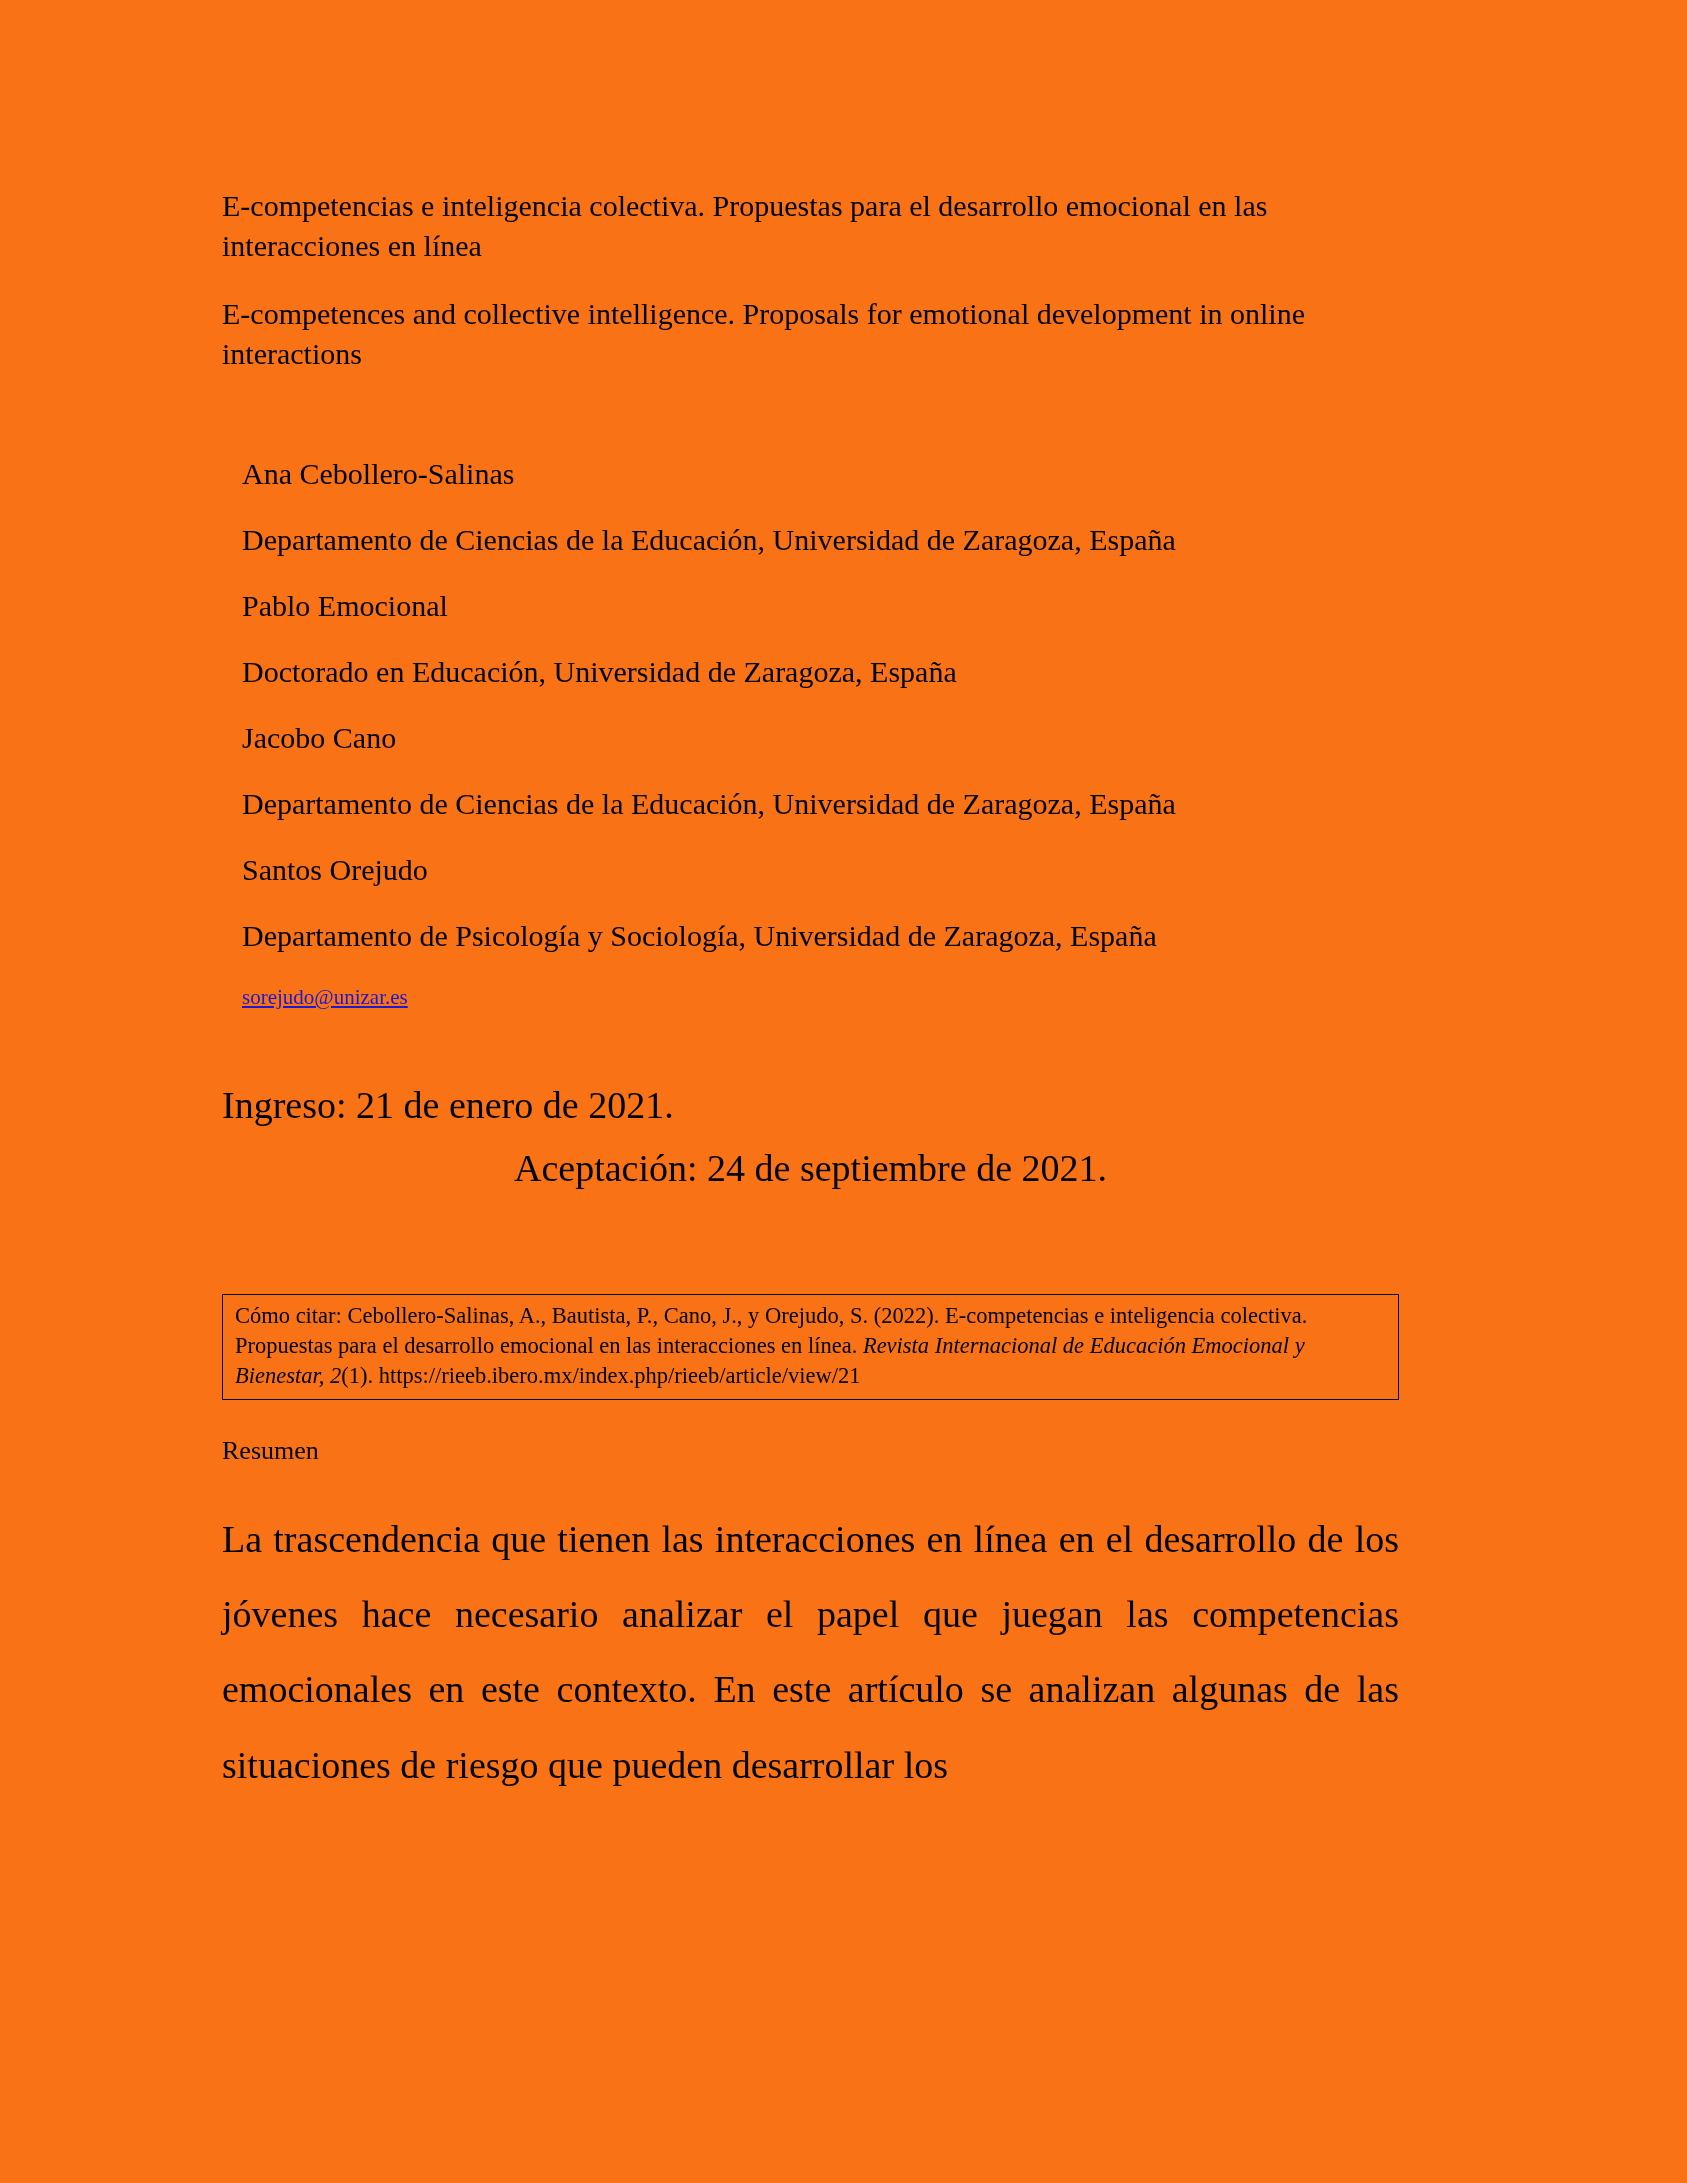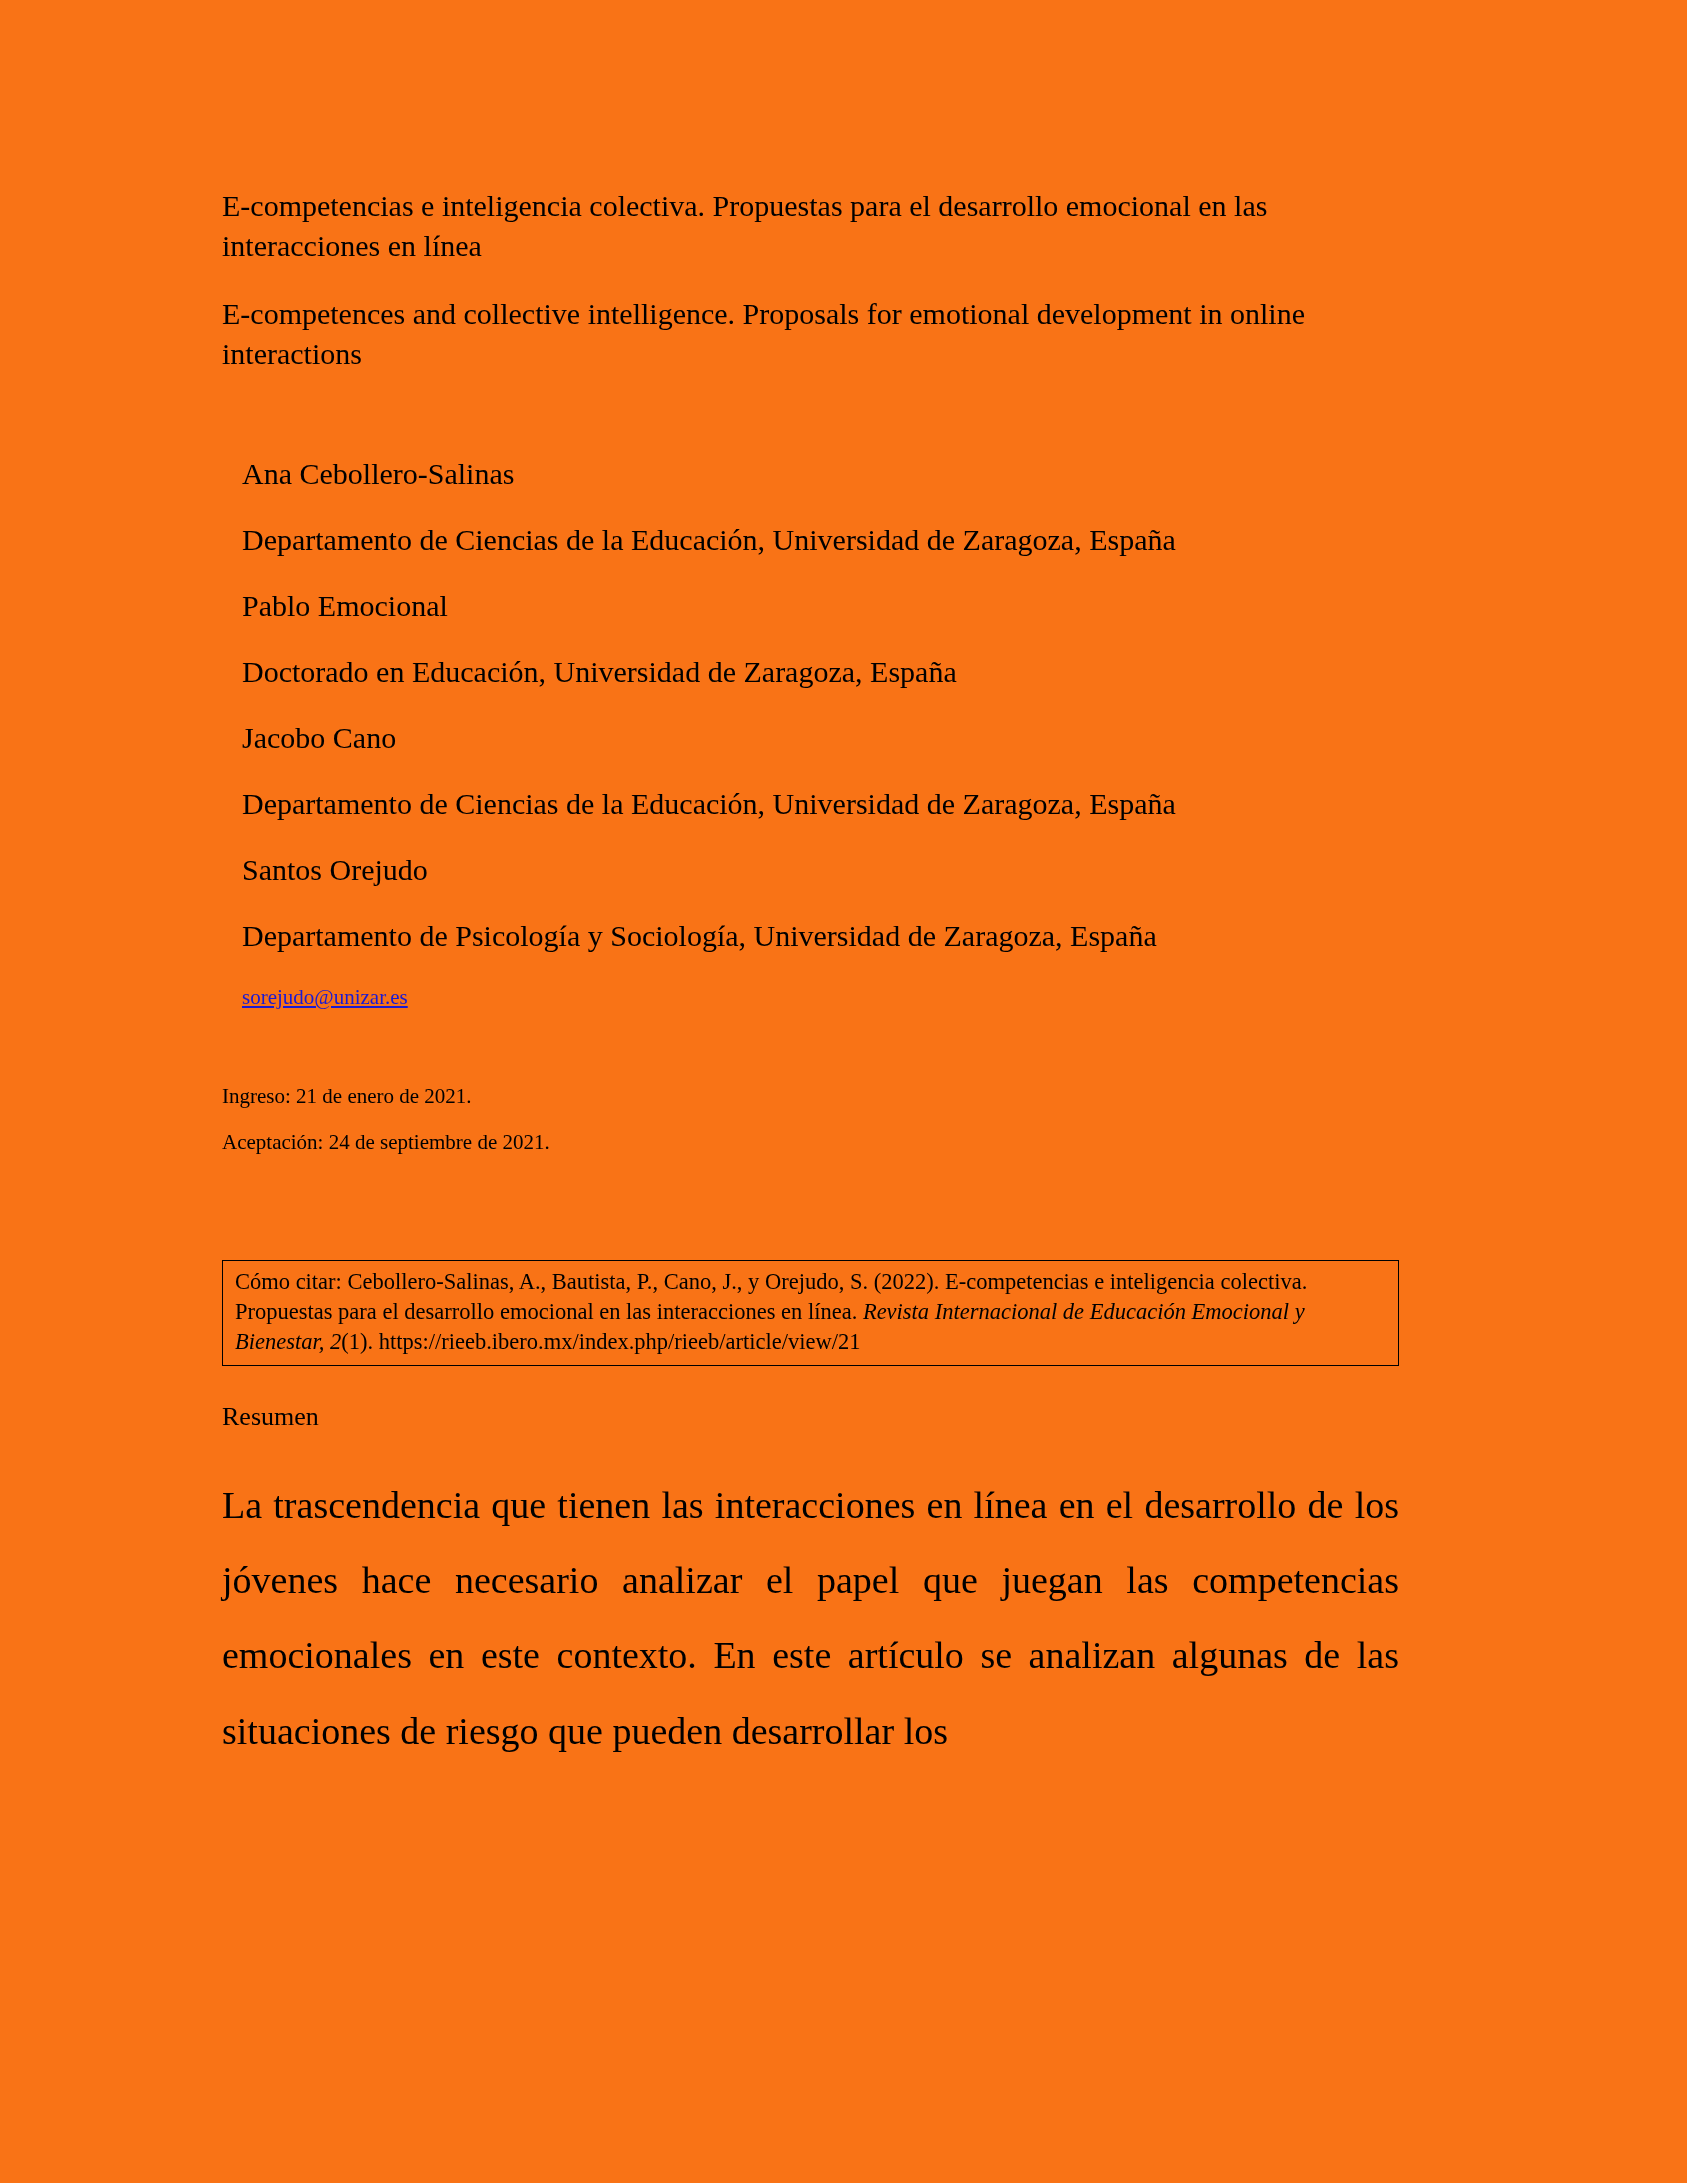--- a/index.html
+++ b/index.html
@@ -63,25 +63,25 @@
     color: #1a1ad4;
     text-decoration: underline;
     text-underline-offset: 2px;
   }
 
   
   .dates {
     margin-top: 78px;
   }
   .date-line {
-    font-size: 21px;
+    font-size: 38px;
     line-height: 1.0;
     margin-bottom: 25px;
   }
-  .date-line:last-child { margin-bottom: 0; }
+  .date-line:last-child { margin-bottom: 0; text-align: center; }
 
   
   .citation-box {
     margin-top: 107px;
     border: 1.3px solid #000000;
     padding: 6.6px 9.3px 8px 12px;
     box-sizing: border-box;
     width: 1177px;
   }
   .citation-text {

